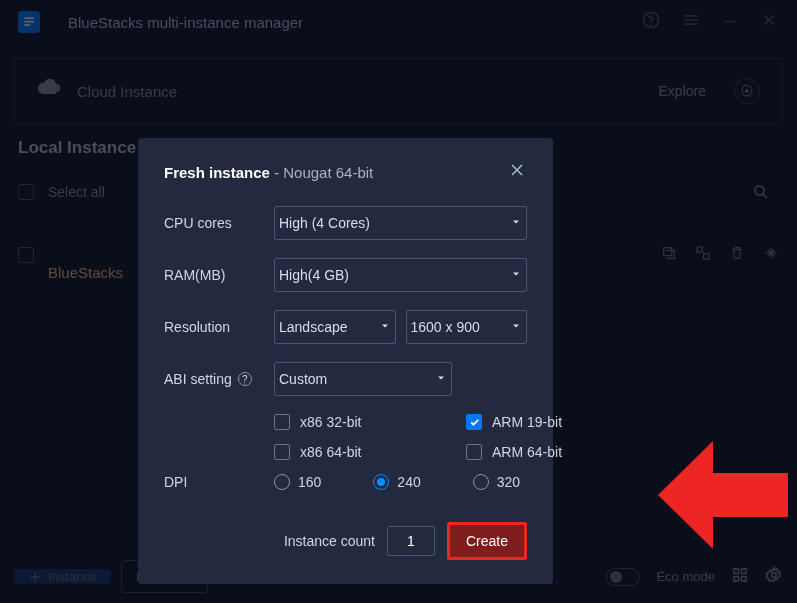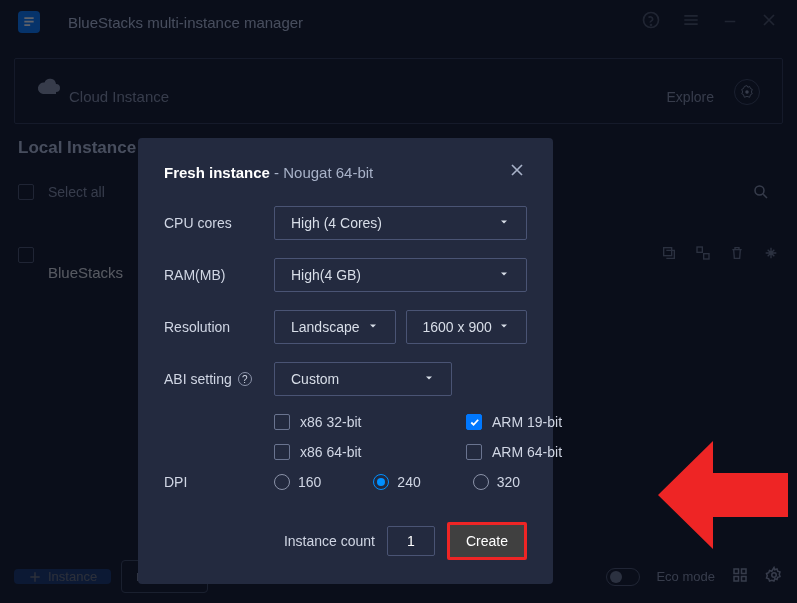--- a/index.html
+++ b/index.html
@@ -6,21 +6,21 @@
     body { width: 797px; height: 603px; background: #0a0e1a; color: #8a92a8; overflow: hidden; position: relative; }
     
     
     .main-window { position: absolute; inset: 0; opacity: 0.35; }
     .titlebar { display: flex; align-items: center; padding: 10px 18px; gap: 28px; }
     .logo { width: 22px; height: 22px; background: #0078ff; border-radius: 4px; display: flex; align-items: center; justify-content: center; }
     .app-title { color: #b8c2d9; font-size: 15px; flex: 1; }
     .titlebar-icons { display: flex; gap: 20px; align-items: center; }
     .titlebar-icons svg { opacity: 0.5; }
     
-    .cloud-bar { margin: 14px; padding: 18px 22px; border: 1px solid #2a3248; border-radius: 2px; display: flex; align-items: flex-end; gap: 8px; }
+    .cloud-bar { margin: 14px; padding: 18px 22px; border: 1px solid #2a3248; border-radius: 2px; display: flex; align-items: center; gap: 16px; }
     .cloud-bar .spacer { flex: 1; }
     .explore-text { color: #8a92a8; font-size: 14px; margin-right: 12px; }
     .circle-icon { width: 26px; height: 26px; border: 1px solid #3a4258; border-radius: 50%; display: flex; align-items: center; justify-content: center; }
     
     .section-title { color: #b8c2d9; font-size: 17px; font-weight: 600; margin: 8px 18px 12px; }
     .list-header { display: flex; align-items: center; padding: 4px 18px; gap: 14px; }
     .checkbox-empty { width: 16px; height: 16px; border: 1.5px solid #4a5268; border-radius: 2px; }
     .list-row { display: flex; align-items: center; padding: 14px 18px; gap: 14px; font-size: 15px; }
     .row-actions { margin-left: auto; display: flex; gap: 18px; }
     .search-icon-box { width: 36px; height: 36px; display: flex; align-items: center; justify-content: center; margin-left: auto; }
@@ -37,40 +37,40 @@
     .modal-header { display: flex; align-items: center; margin-bottom: 22px; }
     .modal-title { font-size: 15px; }
     .modal-title .bold { color: #fff; font-weight: 600; }
     .modal-title .sub { color: #a8b2c8; }
     .close-btn { margin-left: auto; cursor: pointer; }
     
     .form-row { display: flex; align-items: center; margin-bottom: 18px; }
     .form-label { width: 110px; color: #d0d6e4; font-size: 14px; display: flex; align-items: center; gap: 6px; }
     .form-content { flex: 1; display: flex; gap: 10px; }
     
-    .select { border: 1px solid #4a5474; background: transparent; color: #d8dee8; padding: 8px 16px; font-size: 14px; display: flex; align-items: center; border-radius: 2px; cursor: pointer; }
+    .select { border: 1px solid #4a5474; background: transparent; color: #d8dee8; padding: 8px 4px; font-size: 14px; display: flex; align-items: center; border-radius: 2px; cursor: pointer; }
     .select.full { flex: 1; }
     .select.half { flex: 1; }
     .select .caret { margin-left: auto; }
     
     .checkbox-row { display: flex; gap: 62px; margin-left: 110px; margin-bottom: 14px; }
     .checkbox-item { display: flex; align-items: center; gap: 10px; color: #d0d6e4; font-size: 14px; cursor: pointer; min-width: 130px; }
     .checkbox { width: 16px; height: 16px; border: 1.5px solid #6a7490; border-radius: 2px; display: flex; align-items: center; justify-content: center; }
     .checkbox.checked { background: #0078ff; border-color: #0078ff; }
     
     .radio-row { display: flex; gap: 52px; }
     .radio-item { display: flex; align-items: center; gap: 8px; color: #d0d6e4; font-size: 14px; cursor: pointer; }
     .radio { width: 16px; height: 16px; border: 1.5px solid #8a92a8; border-radius: 50%; display: flex; align-items: center; justify-content: center; }
     .radio.checked { border-color: #0090ff; }
     .radio.checked::after { content: ''; width: 8px; height: 8px; background: #0090ff; border-radius: 50%; }
     
     .modal-footer { display: flex; justify-content: flex-end; align-items: center; gap: 12px; margin-top: 32px; }
     .footer-label { color: #d0d6e4; font-size: 14px; }
     .count-input { width: 48px; border: 1px solid #4a5474; background: transparent; color: #fff; text-align: center; padding: 6px; font-size: 14px; border-radius: 2px; }
-    .create-btn { background: #404040; color: #fff; padding: 8px 16px; font-size: 14px; border: 3px solid #ee2525; border-radius: 2px; cursor: pointer; font-weight: 500; }
+    .create-btn { background: #7f1d1d; color: #fff; padding: 8px 16px; font-size: 14px; border: 3px solid #ee2525; border-radius: 2px; cursor: pointer; font-weight: 500; }
     
     
     .arrow-annot { position: absolute; left: 658px; top: 438px; z-index: 20; pointer-events: none; }
     
     .help-icon { width: 14px; height: 14px; border: 1px solid #8a92a8; border-radius: 50%; display: inline-flex; align-items: center; justify-content: center; font-size: 10px; }
   </style>
 </head>
 <body>
 
 <div class="main-window">
@@ -120,21 +120,21 @@
     <span style="font-size:14px;">Select all</span>
     <div class="search-icon-box">
         <svg width="18" height="18" viewBox="0 0 24 24" stroke="#8a92a8" fill="none" stroke-width="2">
           <circle cx="10" cy="10" r="6"></circle>
           <path d="M20 20l-5-5"></path>
         </svg>
       </div>
   </div>
   <div class="list-row">
     <div class="checkbox-empty"></div>
-    <span style="color:#e5e5e5;margin-top:36px;">BlueStacks</span>
+    <span style="color:#fdba74;margin-top:36px;">BlueStacks</span>
     <div class="row-actions">
       <span><svg width="16" height="16" viewBox="0 0 24 24" stroke="#6a7288" fill="none" stroke-width="2">
             <rect x="4" y="4" width="12" height="12"></rect>
             <path d="M8 8h12v12H8"></path>
           </svg></span>
       <span><svg width="16" height="16" viewBox="0 0 24 24" stroke="#6a7288" fill="none" stroke-width="2">
             <rect x="3" y="3" width="8" height="8"></rect>
             <rect x="13" y="13" width="8" height="8"></rect>
           </svg></span>
       <span><svg width="16" height="16" viewBox="0 0 24 24" stroke="#6a7288" fill="none" stroke-width="2">

